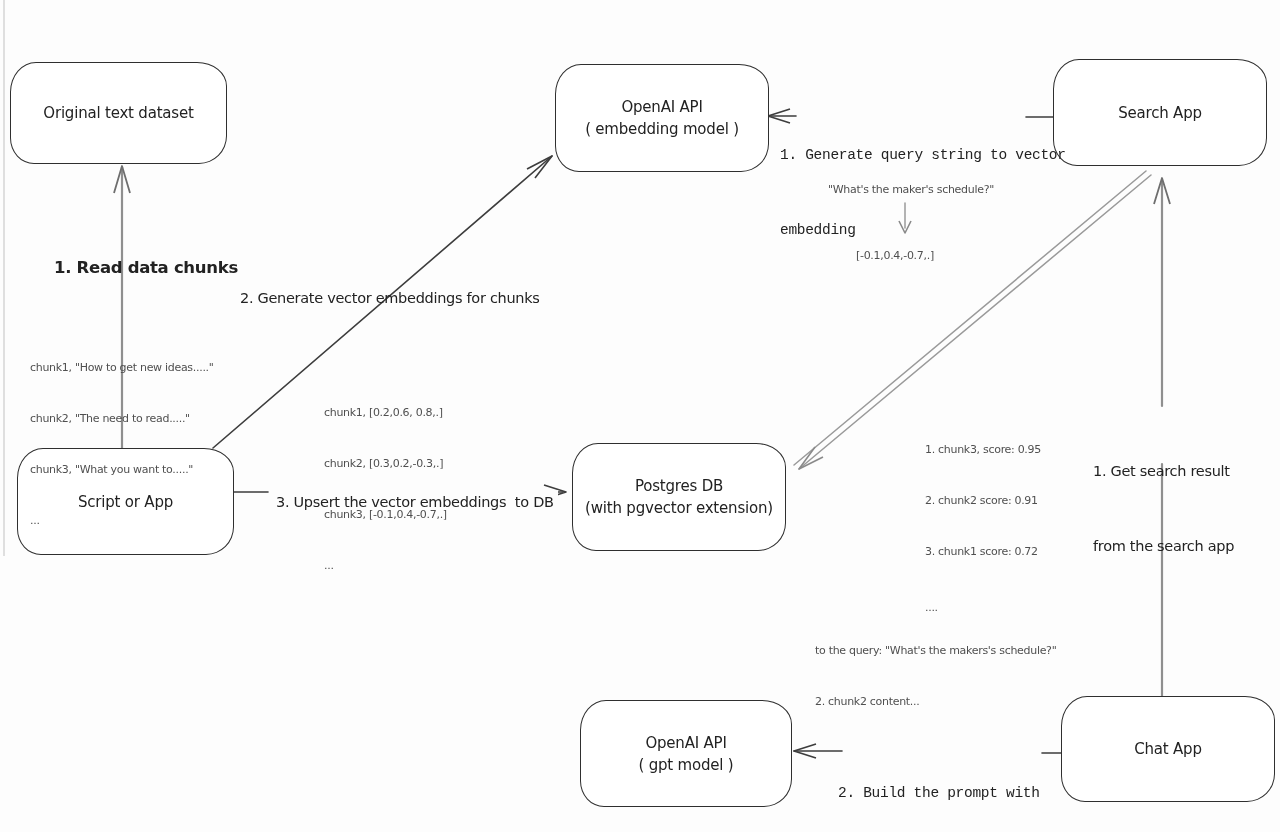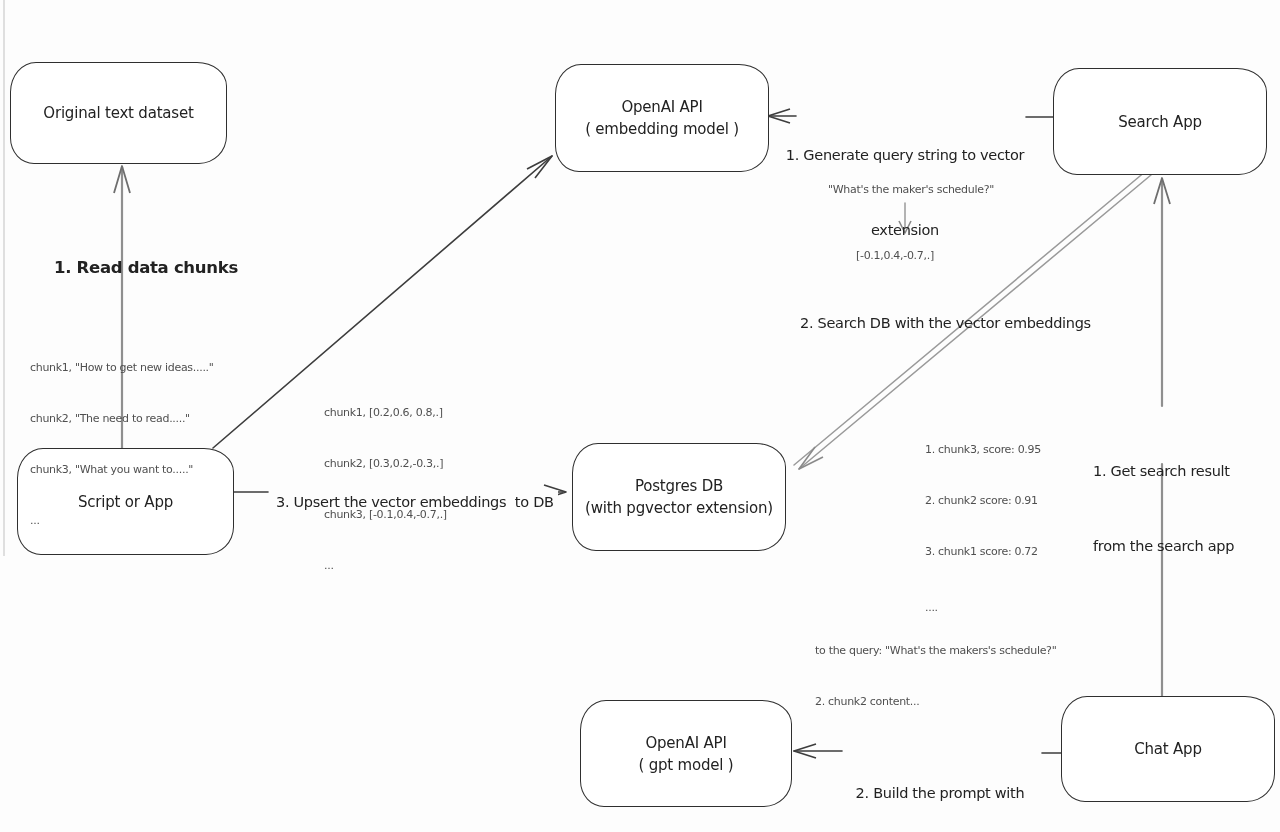--- a/index.html
+++ b/index.html
@@ -20,21 +20,21 @@
   .box{position:absolute;z-index:2;background:#ffffff;border:1.6px solid var(--box-border);
        display:flex;flex-direction:column;align-items:center;justify-content:center;
        color:var(--text-main);font-size:15px;letter-spacing:-0.2px;text-align:center;
        border-radius:26px 30px 28px 24px / 30px 24px 28px 26px;line-height:22px;}
   .lbl{position:absolute;z-index:3;color:var(--text-main);font-size:14.5px;
        letter-spacing:-0.3px;white-space:pre;line-height:25px;}
   .lbl-big{font-size:16.5px;font-weight:bold;}
   .lbl-bg{background:var(--background);padding:0 4px;margin-top:10px;}
   .ann{position:absolute;z-index:3;color:var(--text-annotation);font-size:11px;
        letter-spacing:-0.3px;line-height:17px;white-space:pre;}
-  .center{text-align:center;}
+  .center{text-align:left;font-family:Liberation Mono, monospace;}
 </style>
 </head>
 <body>
 
 <div class="stage">
 
   <svg class="connectors" width="1280" height="832" viewBox="0 0 1280 832">
 
     <path d="M4,0 V556" class="edge-line"></path>
 
@@ -70,21 +70,21 @@
 
   <div class="box" style="left:10px;top:62px;width:215px;height:100px">
     <span>Original text dataset</span>
   </div>
 
   <div class="box" style="left:555px;top:64px;width:212px;height:106px">
     <span>OpenAI API</span>
     <span>( embedding model )</span>
   </div>
 
-  <div class="box" style="left:1053px;top:68px;width:212px;height:105px">
+  <div class="box" style="left:1053px;top:59px;width:212px;height:105px">
     <span>Search App</span>
   </div>
 
   <div class="box" style="left:572px;top:443px;width:212px;height:106px">
     <span>Postgres DB</span>
     <span>(with pgvector extension)</span>
   </div>
 
   <div class="box" style="left:17px;top:448px;width:215px;height:105px">
     <span>Script or App</span>
@@ -94,29 +94,29 @@
     <span>OpenAI API</span>
     <span>( gpt model )</span>
   </div>
 
   <div class="box" style="left:1061px;top:696px;width:212px;height:104px">
     <span>Chat App</span>
   </div>
 
   <div class="lbl lbl-big" style="left:54px;top:255px">1. Read data chunks</div>
 
+  <div class="lbl" style="left:240px;top:286px">2. Generate vector embeddings for chunks</div>
 
   <div class="lbl lbl-bg" style="left:272px;top:480px">3. Upsert the vector embeddings  to DB</div>
 
   <div class="lbl center" style="left:780px;top:93px;width:250px">
     <div>1. Generate query string to vector</div>
-    <div>extension</div>
+    <div>embedding</div>
   </div>
 
-  <div class="lbl" style="left:800px;top:311px">2. Search DB with the vector embeddings</div>
 
   <div class="lbl" style="left:1093px;top:409px">
     <div>1. Get search result</div>
     <div>from the search app</div>
   </div>
 
   <div class="lbl center" style="left:838px;top:731px;width:204px">
     <div>2. Build the prompt with</div>
     
   </div>

